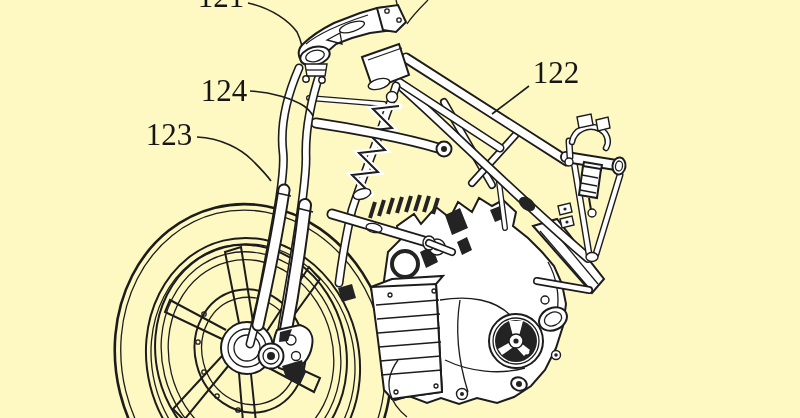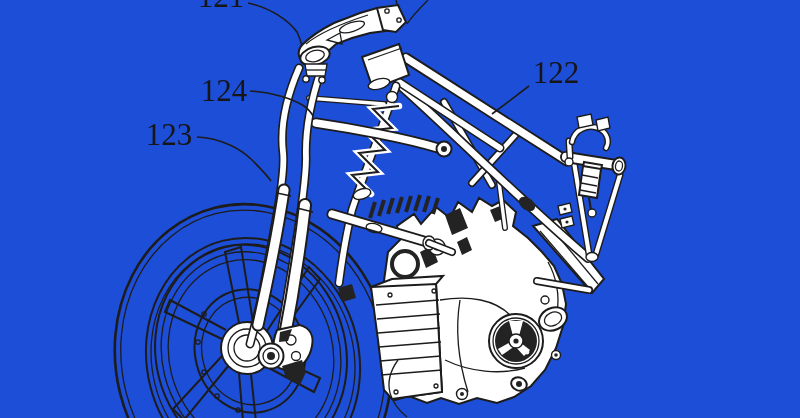--- a/index.html
+++ b/index.html
@@ -1,16 +1,16 @@
 <!DOCTYPE html>
 <html><head>
 <meta charset="utf-8">
 <style>
   html,body{margin:0;padding:0;background:#ffffff;}
-  .stage{position:relative;width:800px;height:418px;background:#1d4ed8;overflow:hidden;
+  .stage{position:relative;width:800px;height:418px;background:#fef9c3;overflow:hidden;
          font-family:"Liberation Serif",serif;}
   svg{display:block}
   
   .s1{stroke:#1c1c1c;stroke-width:1.3;fill:none}
   .s2{stroke:#1c1c1c;stroke-width:2;fill:none}
   .s3{stroke:#1c1c1c;stroke-width:2.6;fill:none}
   .wf{fill:#ffffff;stroke:#1c1c1c;stroke-width:2}
   .wf1{fill:#ffffff;stroke:#1c1c1c;stroke-width:1.4}
   .dk{fill:#232323;stroke:none}
   .dl{stroke:#232323;stroke-width:4;fill:none}

